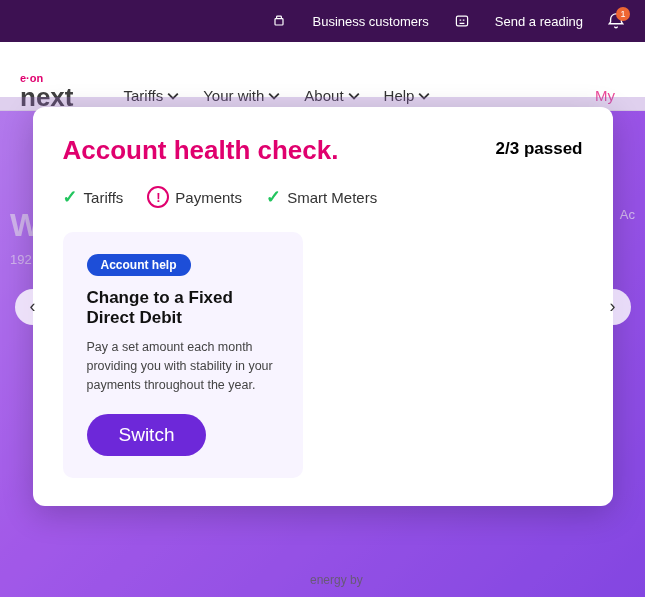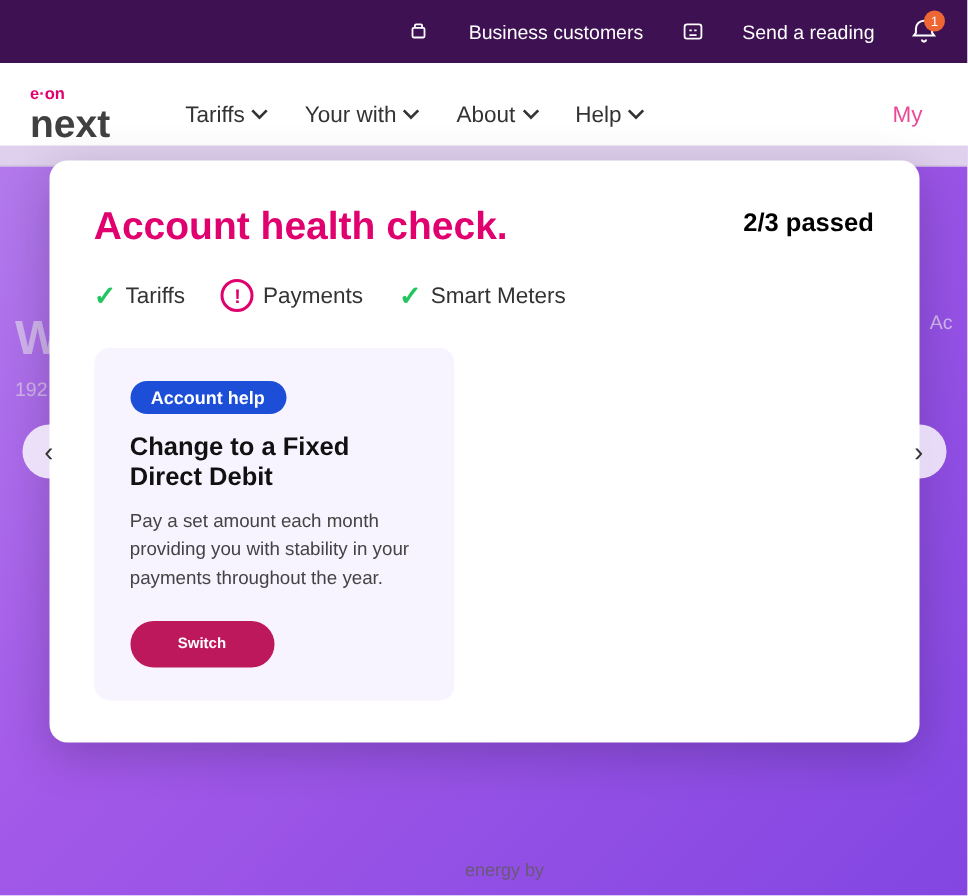--- a/index.html
+++ b/index.html
@@ -57,21 +57,21 @@
       display: flex;
       align-items: center;
       justify-content: center;
     }
 
     
     .main-nav {
       background-color: #fff;
       height: 69px;
       display: flex;
-      align-items: center;
+      align-items: flex-end;
       padding: 0 20px;
       border-bottom: 1px solid #eee;
       position: relative;
       z-index: 1;
     }
     .logo {
       margin-right: 40px;
     }
     .logo-eon {
       font-size: 11px;
@@ -261,27 +261,27 @@
     }
 
     .sub-card-desc {
       font-size: 12.5px;
       color: #444;
       line-height: 1.5;
       margin-bottom: 20px;
     }
 
     .switch-btn {
-      background: #be185d;
+      background: #6d28d9;
       color: #fff;
       border: none;
       border-radius: 24px;
       padding: 10px 32px;
-      font-size: 10px;
-      font-weight: 700;
+      font-size: 19px;
+      font-weight: 400;
       cursor: pointer;
     }
 
     
     .nav-arrow {
       position: absolute;
       top: 50%;
       transform: translateY(-50%);
       width: 36px;
       height: 36px;

